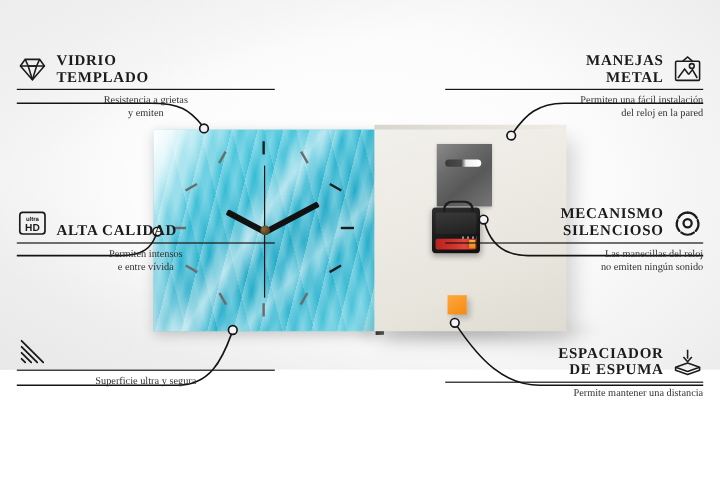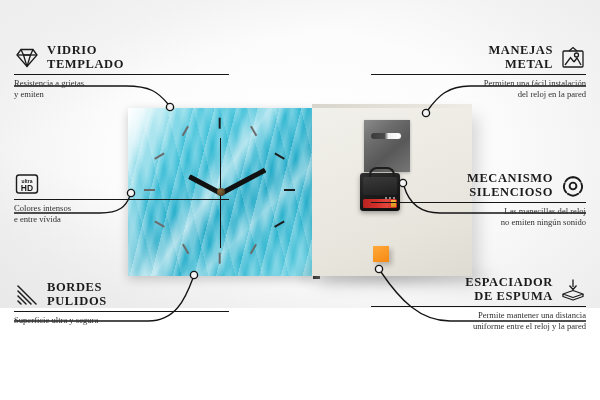--- a/index.html
+++ b/index.html
@@ -31,32 +31,32 @@
     font-size:12.5px;line-height:13.5px;font-weight:700;
     letter-spacing:.6px;color:#1b1b1b;text-transform:uppercase;
   }
   .callout.left .ttl{text-align:left;}
   .callout.right .ttl{text-align:right;}
   .rule{height:1.3px;background:#161616;margin:3px 0 3px 0;width:100%;}
   .desc{
     font-family:"Liberation Serif", serif;
     font-size:8.6px;line-height:10.4px;color:#303030;
   }
-  .callout.left .desc{text-align:left;}
+  .callout.left .desc{text-align:center;}
   .callout.right .desc{text-align:right;}
   .ico{width:26px;height:24px;flex:0 0 26px;display:block;text-align:center;}
   .ico svg{display:block;width:26px;height:24px;}
 
   
   #co-vidrio{left:14px;top:44px;}
   #co-impresion{left:14px;top:172px;}
   #co-bordes{left:14px;top:281px;}
   #co-manejas{left:371px;top:44px;}
   #co-mecanismo{left:371px;top:172px;}
-  #co-espaciador{left:371px;top:276px;}
+  #co-espaciador{left:371px;top:288px;}
 
   
   #wires{position:absolute;left:0;top:0;width:600px;height:400px;overflow:visible;}
   #wires path{fill:none;stroke:#141414;stroke-width:1.35;}
   #wires circle{fill:#f4f4f4;stroke:#141414;stroke-width:1.35;}
 
   
   #clock{
     position:absolute;left:128px;top:108px;width:185px;height:168px;
     background:
@@ -230,44 +230,41 @@
     <div class="hdr">
       <span class="ico">
         <svg viewBox="0 0 26 24">
           <rect x="2.5" y="3" width="21" height="18" rx="2.5" fill="none" stroke="#1b1b1b" stroke-width="1.4"></rect>
           <text x="13" y="10.5" font-family="Liberation Sans, sans-serif" font-size="5" font-weight="700" text-anchor="middle" fill="#1b1b1b">ultra</text>
           <text x="13" y="18.5" font-family="Liberation Sans, sans-serif" font-size="8.5" font-weight="700" text-anchor="middle" fill="#1b1b1b">HD</text>
         </svg>
       </span>
       <span class="ttl">
         <br>
-      </span>
-    </div>
-    <div class="rule"></div>
-    <div class="desc">
-      <span>Colores intensos</span><br>
+        <span>ALTA CALIDAD</span>
+      </span>
+    </div>
+    <div class="rule"></div>
+    <div class="desc">
+      <span>Permiten intensos</span><br>
       <span>e entre vívida</span>
     </div>
   </div>
 
   <div class="callout left" id="co-bordes">
     <div class="hdr">
       <span class="ico">
         <svg viewBox="0 0 26 24">
             <g stroke="#1b1b1b" stroke-width="1.5" stroke-linecap="round">
           <path d="M4 3 L22 21"></path>
               <path d="M4 8 L17 21"></path>
               <path d="M4 13 L12 21"></path>
               <path d="M4 18 L7 21"></path>
         </g>
           </svg>
-      </span>
-      <span class="ttl">
-        <span>BORDES</span><br>
-        <span>PULIDOS</span>
       </span>
     </div>
     <div class="rule"></div>
     <div class="desc">
       <span>Superficie ultra y segura</span>
     </div>
   </div>
 
   <div class="callout right" id="co-mecanismo">
     <div class="hdr">
@@ -333,17 +330,16 @@
           <path d="M9.5 7.5 L13 11.5 L16.5 7.5"></path>
           <path d="M13 12.5 L23 16 L13 19.5 L3 16 Z"></path>
           <path d="M3 16 L3 18.5 L13 22 L23 18.5 L23 16"></path>
         </g>
           </svg>
       </span>
     </div>
     <div class="rule"></div>
     <div class="desc">
       <span>Permite mantener una distancia</span><br>
-      <span>uniforme entre el reloj y la pared</span>
     </div>
   </div>
 
 </div>
 
 </body></html>

